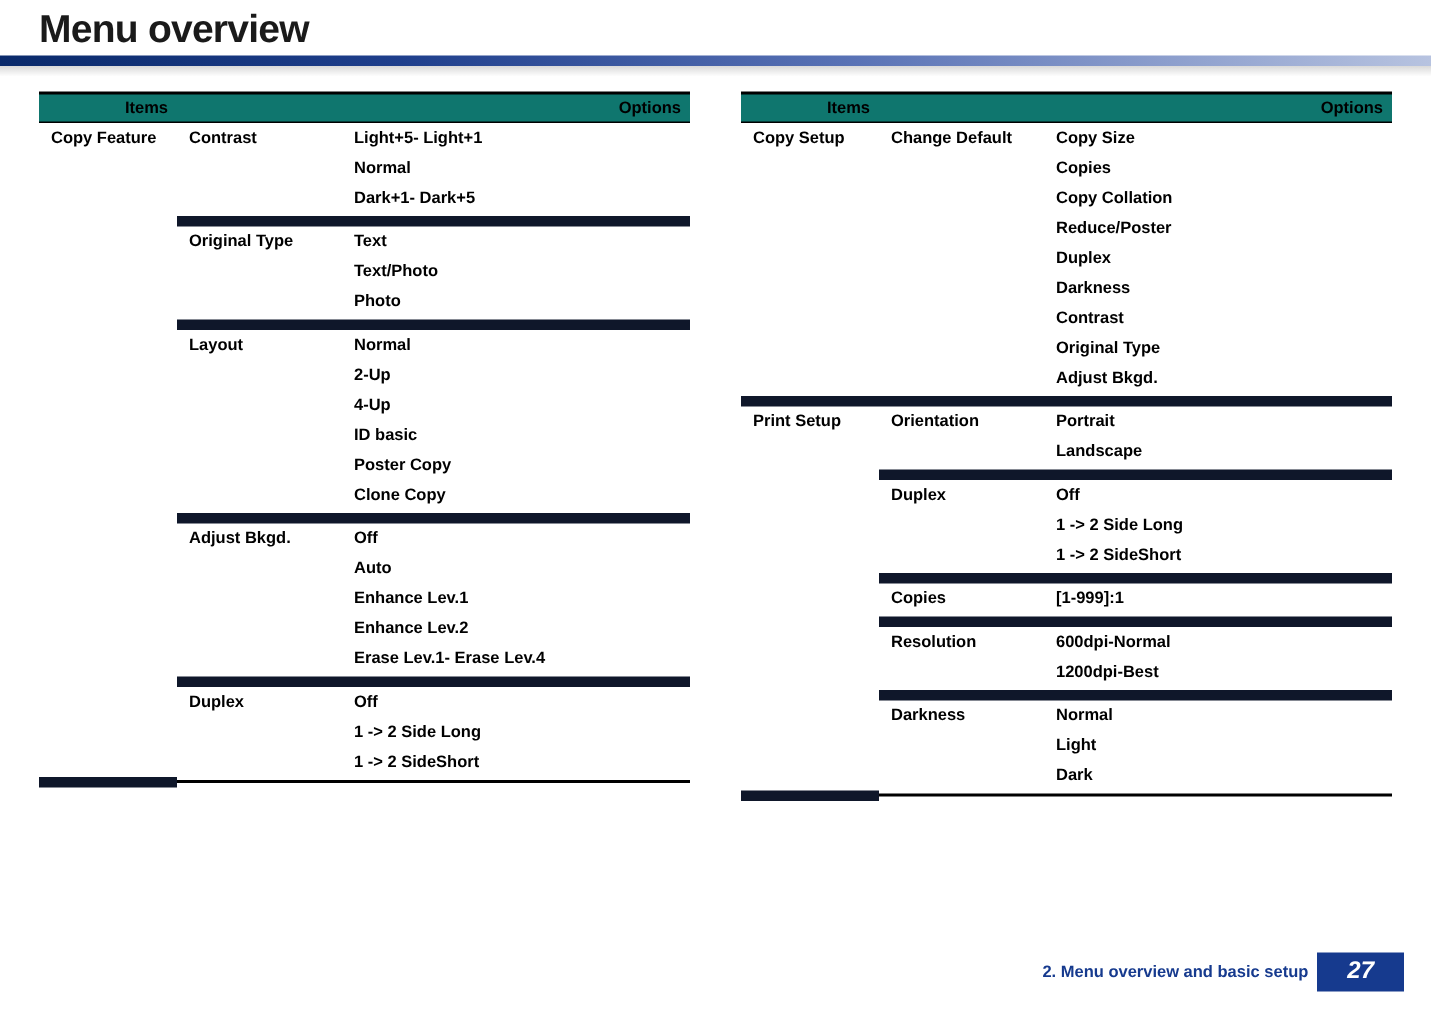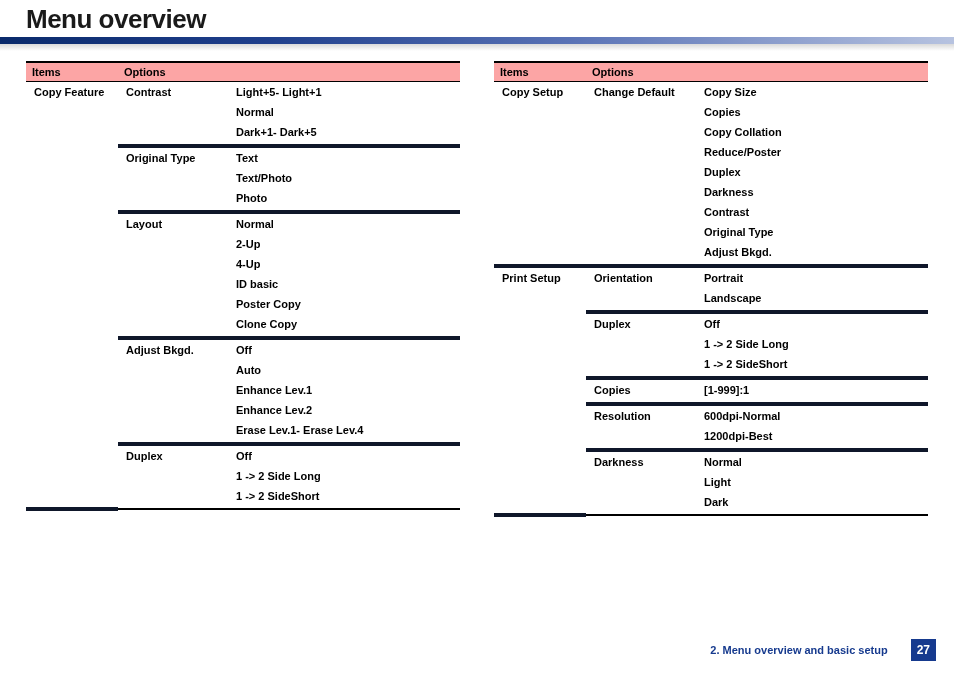--- a/index.html
+++ b/index.html
@@ -41,57 +41,58 @@
     padding: 0 26px;
   }
   .col { flex: 1; }
   table {
     width: 100%;
     border-collapse: collapse;
     font-size: 11px;
     color: #000;
   }
   thead th {
-    background: #fca5a5;
+    background: #0f766e;
     border-top: 2px solid #000;
     border-bottom: 1px solid #000;
     font-weight: 700;
-    text-align: left;
+    text-align: right;
     padding: 3px 6px;
     margin-top: 20px;
   }
   tbody td {
-    border-bottom: 4px solid #0f172a;
+    border-bottom: 7px solid #0f172a;
     padding: 4px 6px 4px 8px;
     vertical-align: top;
     font-weight: 700;
   }
   tbody tr:last-child td {
     border-bottom: 2px solid #000;
   }
   td.items-cell { width: 92px; }
   td.sub-cell { width: 110px; }
   td.opt-cell div { padding-bottom: 8px; }
   td.opt-cell div:last-child { padding-bottom: 2px; }
   .footer {
     position: absolute;
     right: 18px;
     bottom: 14px;
     font-size: 11px;
     font-weight: 700;
     color: #163a8e;
     display: flex;
     align-items: center;
-    gap: 23px;
+    gap: 6px;
   }
   .page-num {
     background: #163a8e;
     color: #fff;
-    padding: 4px 6px;
-    font-size: 12px;
+    padding: 4px 20px;
+    font-size: 16px;
+    font-style: italic;
   }
 </style>
 </head>
 <body>
 
 <div class="page-title">Menu overview</div>
 <div class="title-rule">
   <div class="bar"></div>
   <div class="shadow"></div>
 </div>

